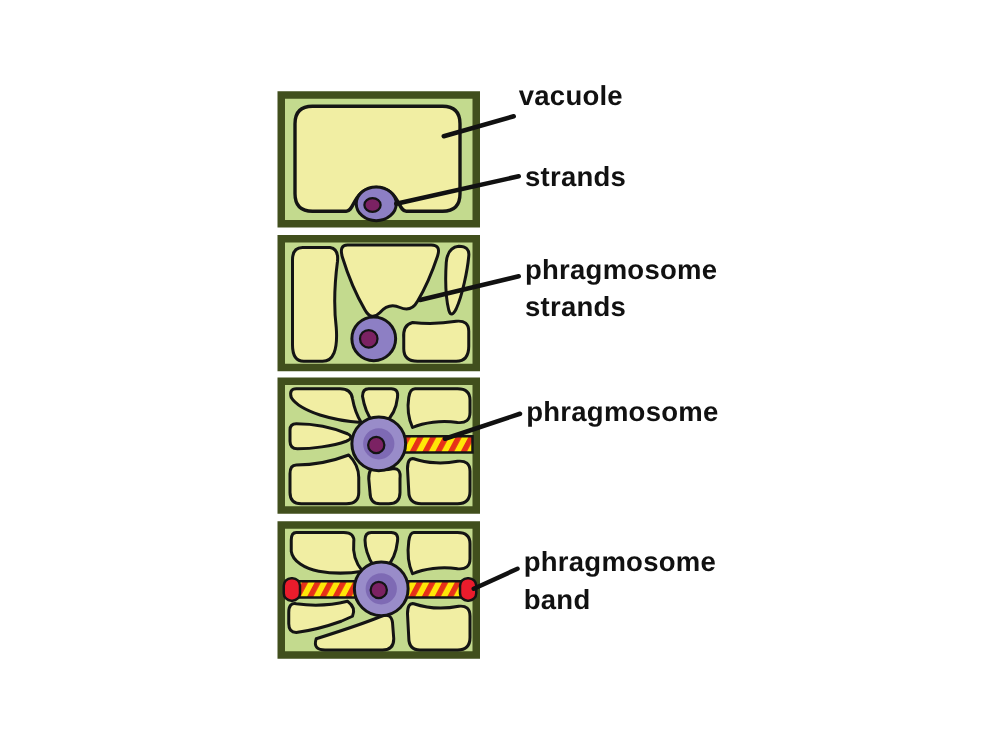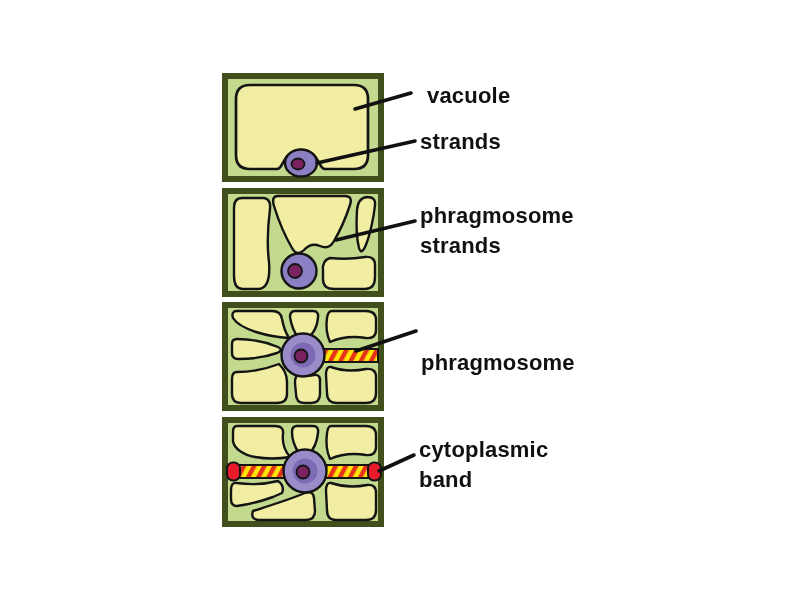--- a/index.html
+++ b/index.html
@@ -132,19 +132,19 @@
       </g>
     </g>
 
     <line class="leader" x1="355" y1="109" x2="411" y2="93"></line>
     <line class="leader" x1="317" y1="163" x2="415" y2="141"></line>
     <line class="leader" x1="336" y1="240" x2="415" y2="221"></line>
     <line class="leader" x1="356" y1="351" x2="416" y2="331"></line>
     <line class="leader" x1="379" y1="471" x2="414" y2="455"></line>
   </svg>
 
-  <div class="label" style="left:415px;top:81px;margin-left:12px;">vacuole</div>
+  <div class="label" style="left:415px;top:62px;">vacuole</div>
   <div class="label" style="left:420px;top:127px;">strands</div>
   <div class="label" style="left:420px;top:201px;width:150px;">phragmosome strands</div>
-  <div class="label" style="left:421px;top:315px;margin-top:33px;">phragmosome</div>
-  <div class="label" style="left:419px;top:435px;width:150px;">cytoplasmic band</div>
+  <div class="label" style="left:421px;top:315px;">phragmosome</div>
+  <div class="label" style="left:419px;top:435px;width:150px;">phragmosome band</div>
 
 </div>
 
 </body></html>

